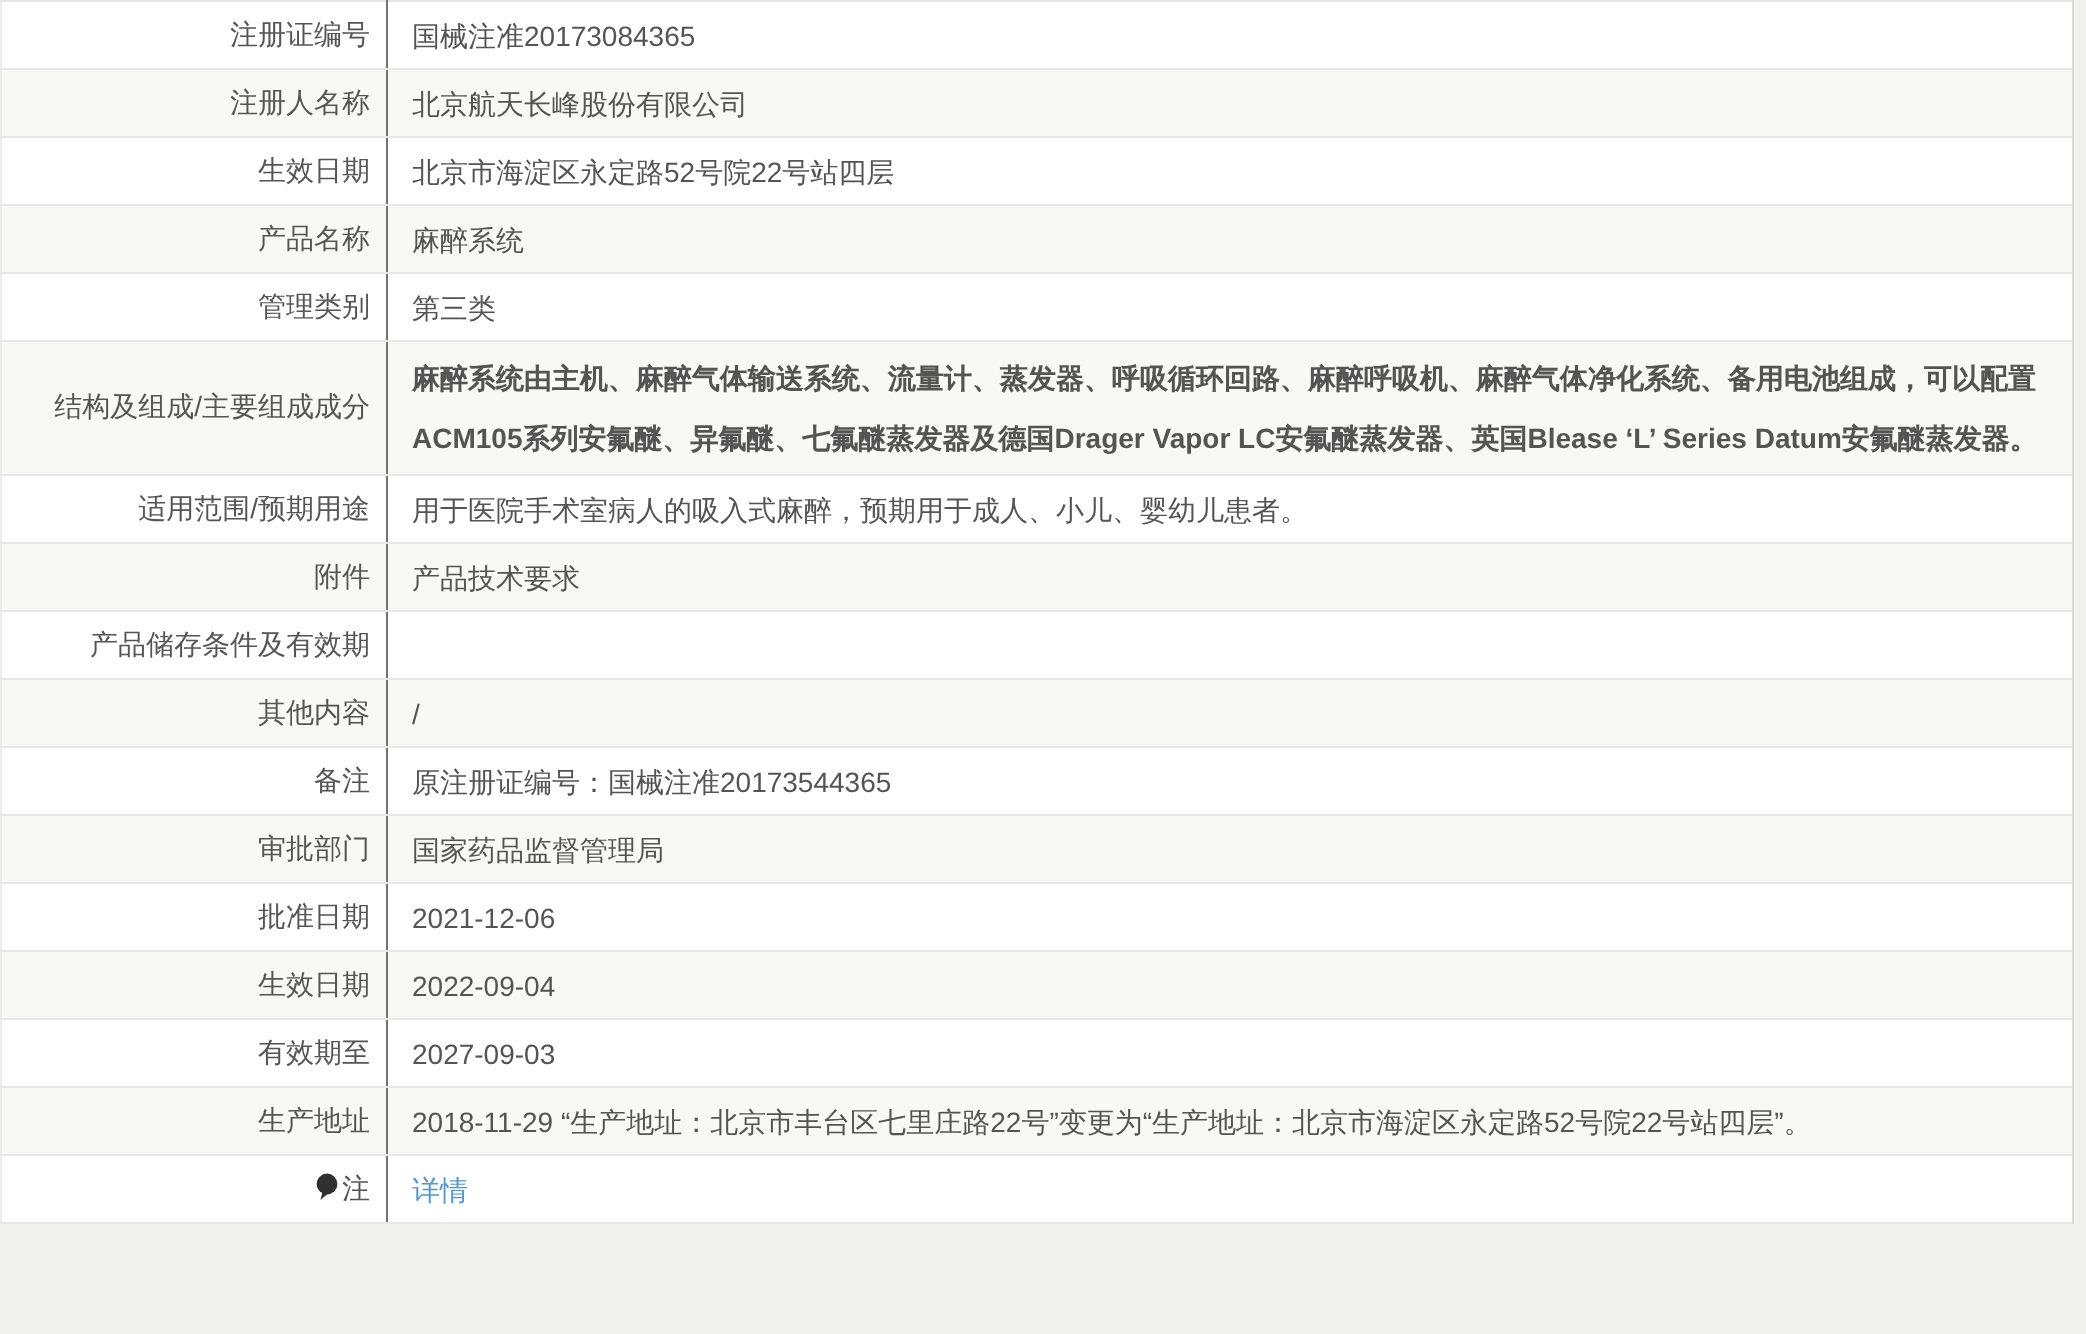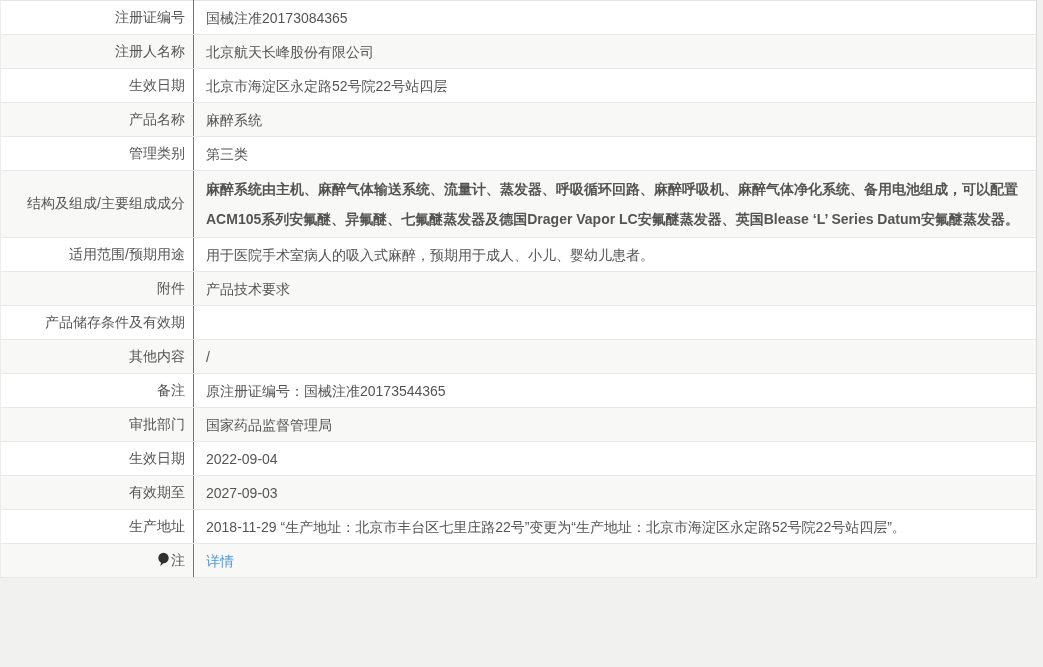--- a/index.html
+++ b/index.html
@@ -122,20 +122,24 @@
       </tr>
       <tr class="row">
         <th class="cell-label">备注</th>
         <td class="cell-value">原注册证编号：国械注准20173544365</td>
       </tr>
       <tr class="row">
         <th class="cell-label">审批部门</th>
         <td class="cell-value">国家药品监督管理局</td>
       </tr>
       <tr class="row">
+        <th class="cell-label">批准日期</th>
+        <td class="cell-value">2021-12-06</td>
+      </tr>
+      <tr class="row">
         <th class="cell-label">生效日期</th>
         <td class="cell-value">2022-09-04</td>
       </tr>
       <tr class="row">
         <th class="cell-label">有效期至</th>
         <td class="cell-value">2027-09-03</td>
       </tr>
       <tr class="row">
         <th class="cell-label">生产地址</th>
         <td class="cell-value">2018-11-29 “生产地址：北京市丰台区七里庄路22号”变更为“生产地址：北京市海淀区永定路52号院22号站四层”。</td>

